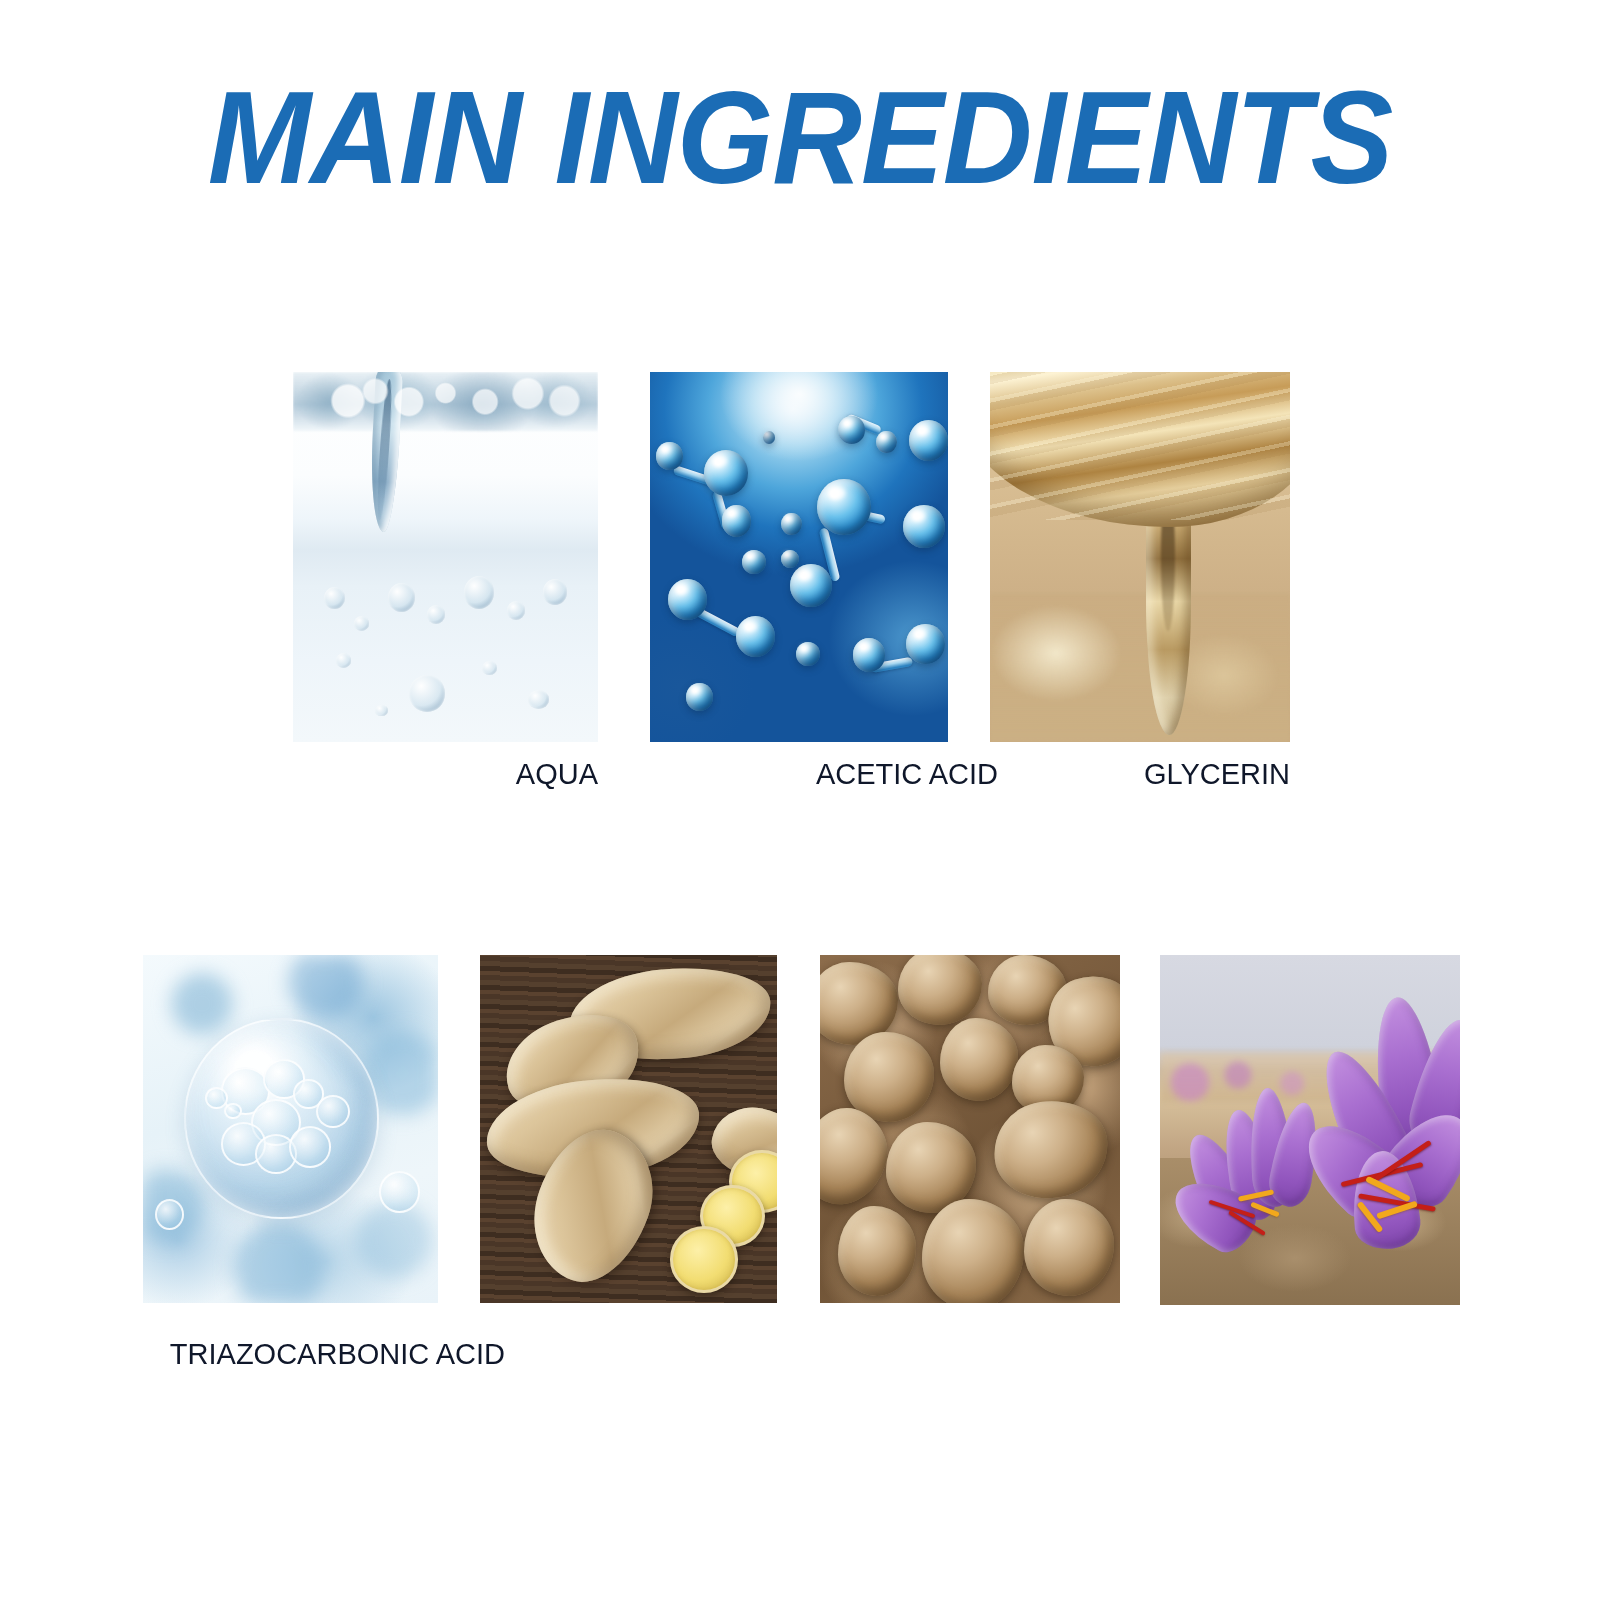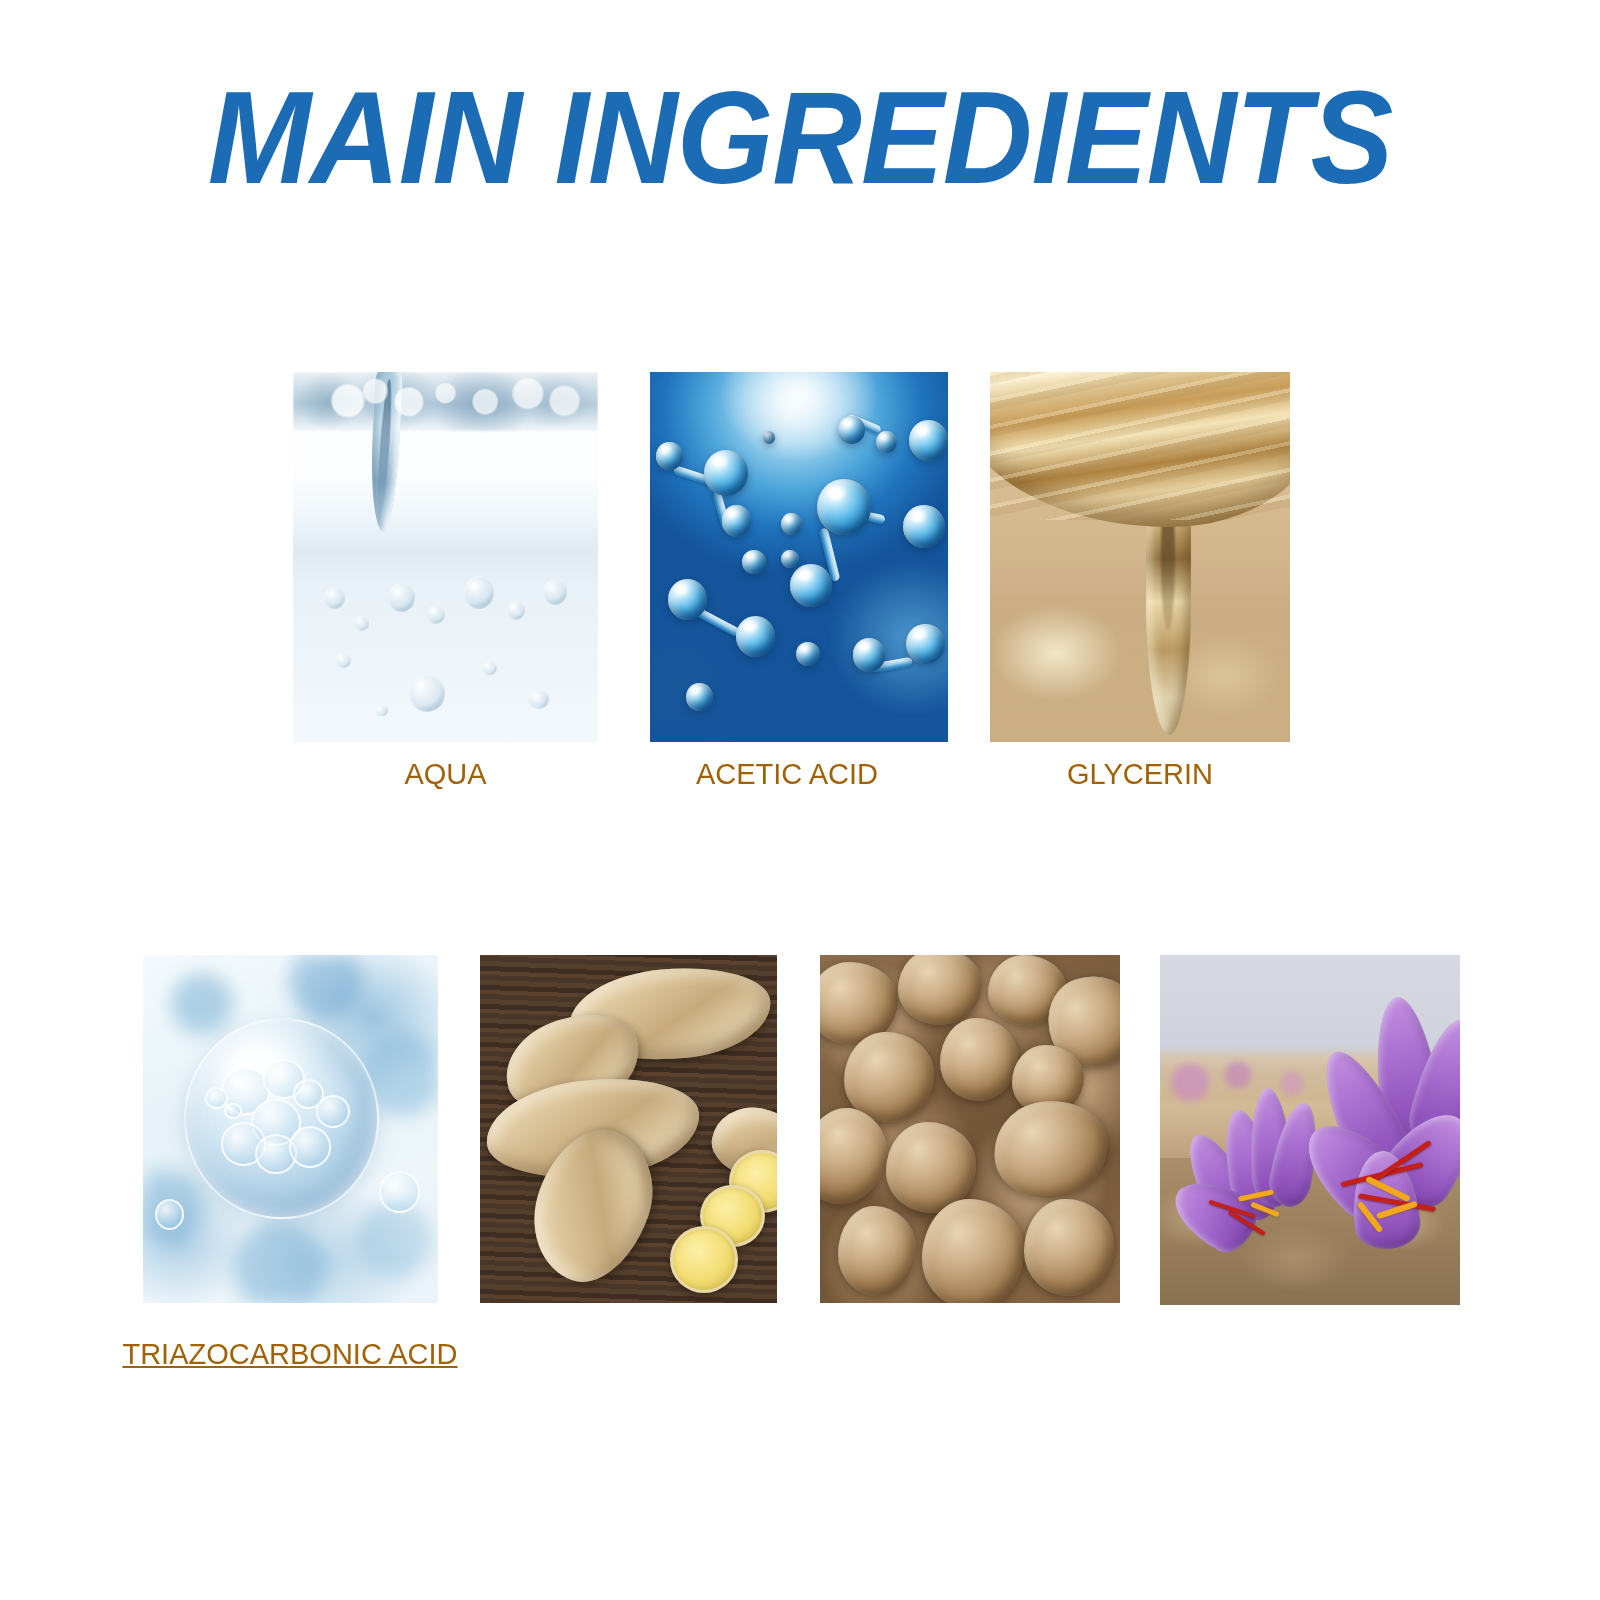--- a/index.html
+++ b/index.html
@@ -27,24 +27,24 @@
     font-style: italic;
     color: #1b6cb5;
     letter-spacing: -1px;
     transform: scaleX(0.94);
     white-space: nowrap;
   }
 
   
   .label {
     position: absolute;
-    color: #a16207;
+    color: #0f172a;
     font-size: 29px;
     line-height: 1.16;
-    text-align: center;
+    text-align: right;
     white-space: pre-line;
     font-weight: 400;
   }
 
   
   .tile {
     position: absolute;
     overflow: hidden;
     background: #eef4f8;
   }
@@ -329,21 +329,21 @@
     <div class="atom" style="left:29%; top:66%; width:13%; height:11%;"></div>
     <div class="atom" style="left:31%; top:48%; width:8%; height:6.5%;"></div>
     <div class="atom" style="left:44%; top:48%; width:6%; height:5%;"></div>
     <div class="atom" style="left:68%; top:72%; width:11%; height:9%;"></div>
     <div class="atom" style="left:86%; top:68%; width:13%; height:11%;"></div>
     <div class="atom" style="left:49%; top:73%; width:8%; height:6.5%;"></div>
     <div class="atom" style="left:44%; top:38%; width:7%; height:6%;"></div>
     <div class="atom" style="left:12%; top:84%; width:9%; height:7.5%;"></div>
     <div class="atom" style="left:38%; top:16%; width:4%; height:3.5%;"></div>
   </div>
-  <div class="label" style="left:624px; top:758px; width:326px;">ACETIC ACID</div>
+  <div class="label" style="left:672px; top:758px; width:326px;">ACETIC ACID</div>
 
   <div class="tile gly-bg" style="left:990px; top:372px; width:300px; height:370px;">
     <div class="gly-pool"></div>
     <div class="gly-drip"></div>
     <div class="gly-dark"></div>
     <div class="gly-top"></div>
     <div class="gly-streaks"></div>
   </div>
   <div class="label" style="left:990px; top:758px; width:300px;">GLYCERIN</div>
 
@@ -357,21 +357,21 @@
       <div class="tz-inner" style="left:18%; top:52%; width:24%; height:22%;"></div>
       <div class="tz-inner" style="left:36%; top:58%; width:22%; height:20%;"></div>
       <div class="tz-inner" style="left:54%; top:54%; width:22%; height:21%;"></div>
       <div class="tz-inner" style="left:68%; top:38%; width:18%; height:17%;"></div>
       <div class="tz-inner" style="left:10%; top:34%; width:12%; height:11%;"></div>
       <div class="tz-inner" style="left:20%; top:42%; width:9%; height:8%;"></div>
     </div>
     <div class="tz-inner" style="left:80%; top:62%; width:14%; height:12%;"></div>
     <div class="tz-inner" style="left:4%; top:70%; width:10%; height:9%;"></div>
   </div>
-  <div class="label" style="left:75px; top:1338px; width:430px;text-decoration:underline;">TRIAZOCARBONIC ACID</div>
+  <div class="label" style="left:75px; top:1338px; width:430px;">TRIAZOCARBONIC ACID</div>
 
   <div class="tile gin-bg" style="left:480px; top:955px; width:297px; height:348px;">
     <div class="gin-root" style="left:30%; top:4%; width:68%; height:26%; transform:rotate(-5deg);"></div>
     <div class="gin-root" style="left:8%; top:18%; width:46%; height:26%; transform:rotate(-18deg);"></div>
     <div class="gin-root" style="left:2%; top:36%; width:72%; height:28%; transform:rotate(-6deg);"></div>
     <div class="gin-root" style="left:12%; top:56%; width:52%; height:32%; transform:rotate(-70deg);"></div>
     <div class="gin-root" style="left:78%; top:44%; width:30%; height:20%; transform:rotate(10deg);"></div>
     <div class="gin-slice" style="left:84%; top:56%; width:22%; height:18%;"></div>
     <div class="gin-slice" style="left:74%; top:66%; width:22%; height:18%;"></div>
     <div class="gin-slice" style="left:64%; top:78%; width:23%; height:19%;"></div>

